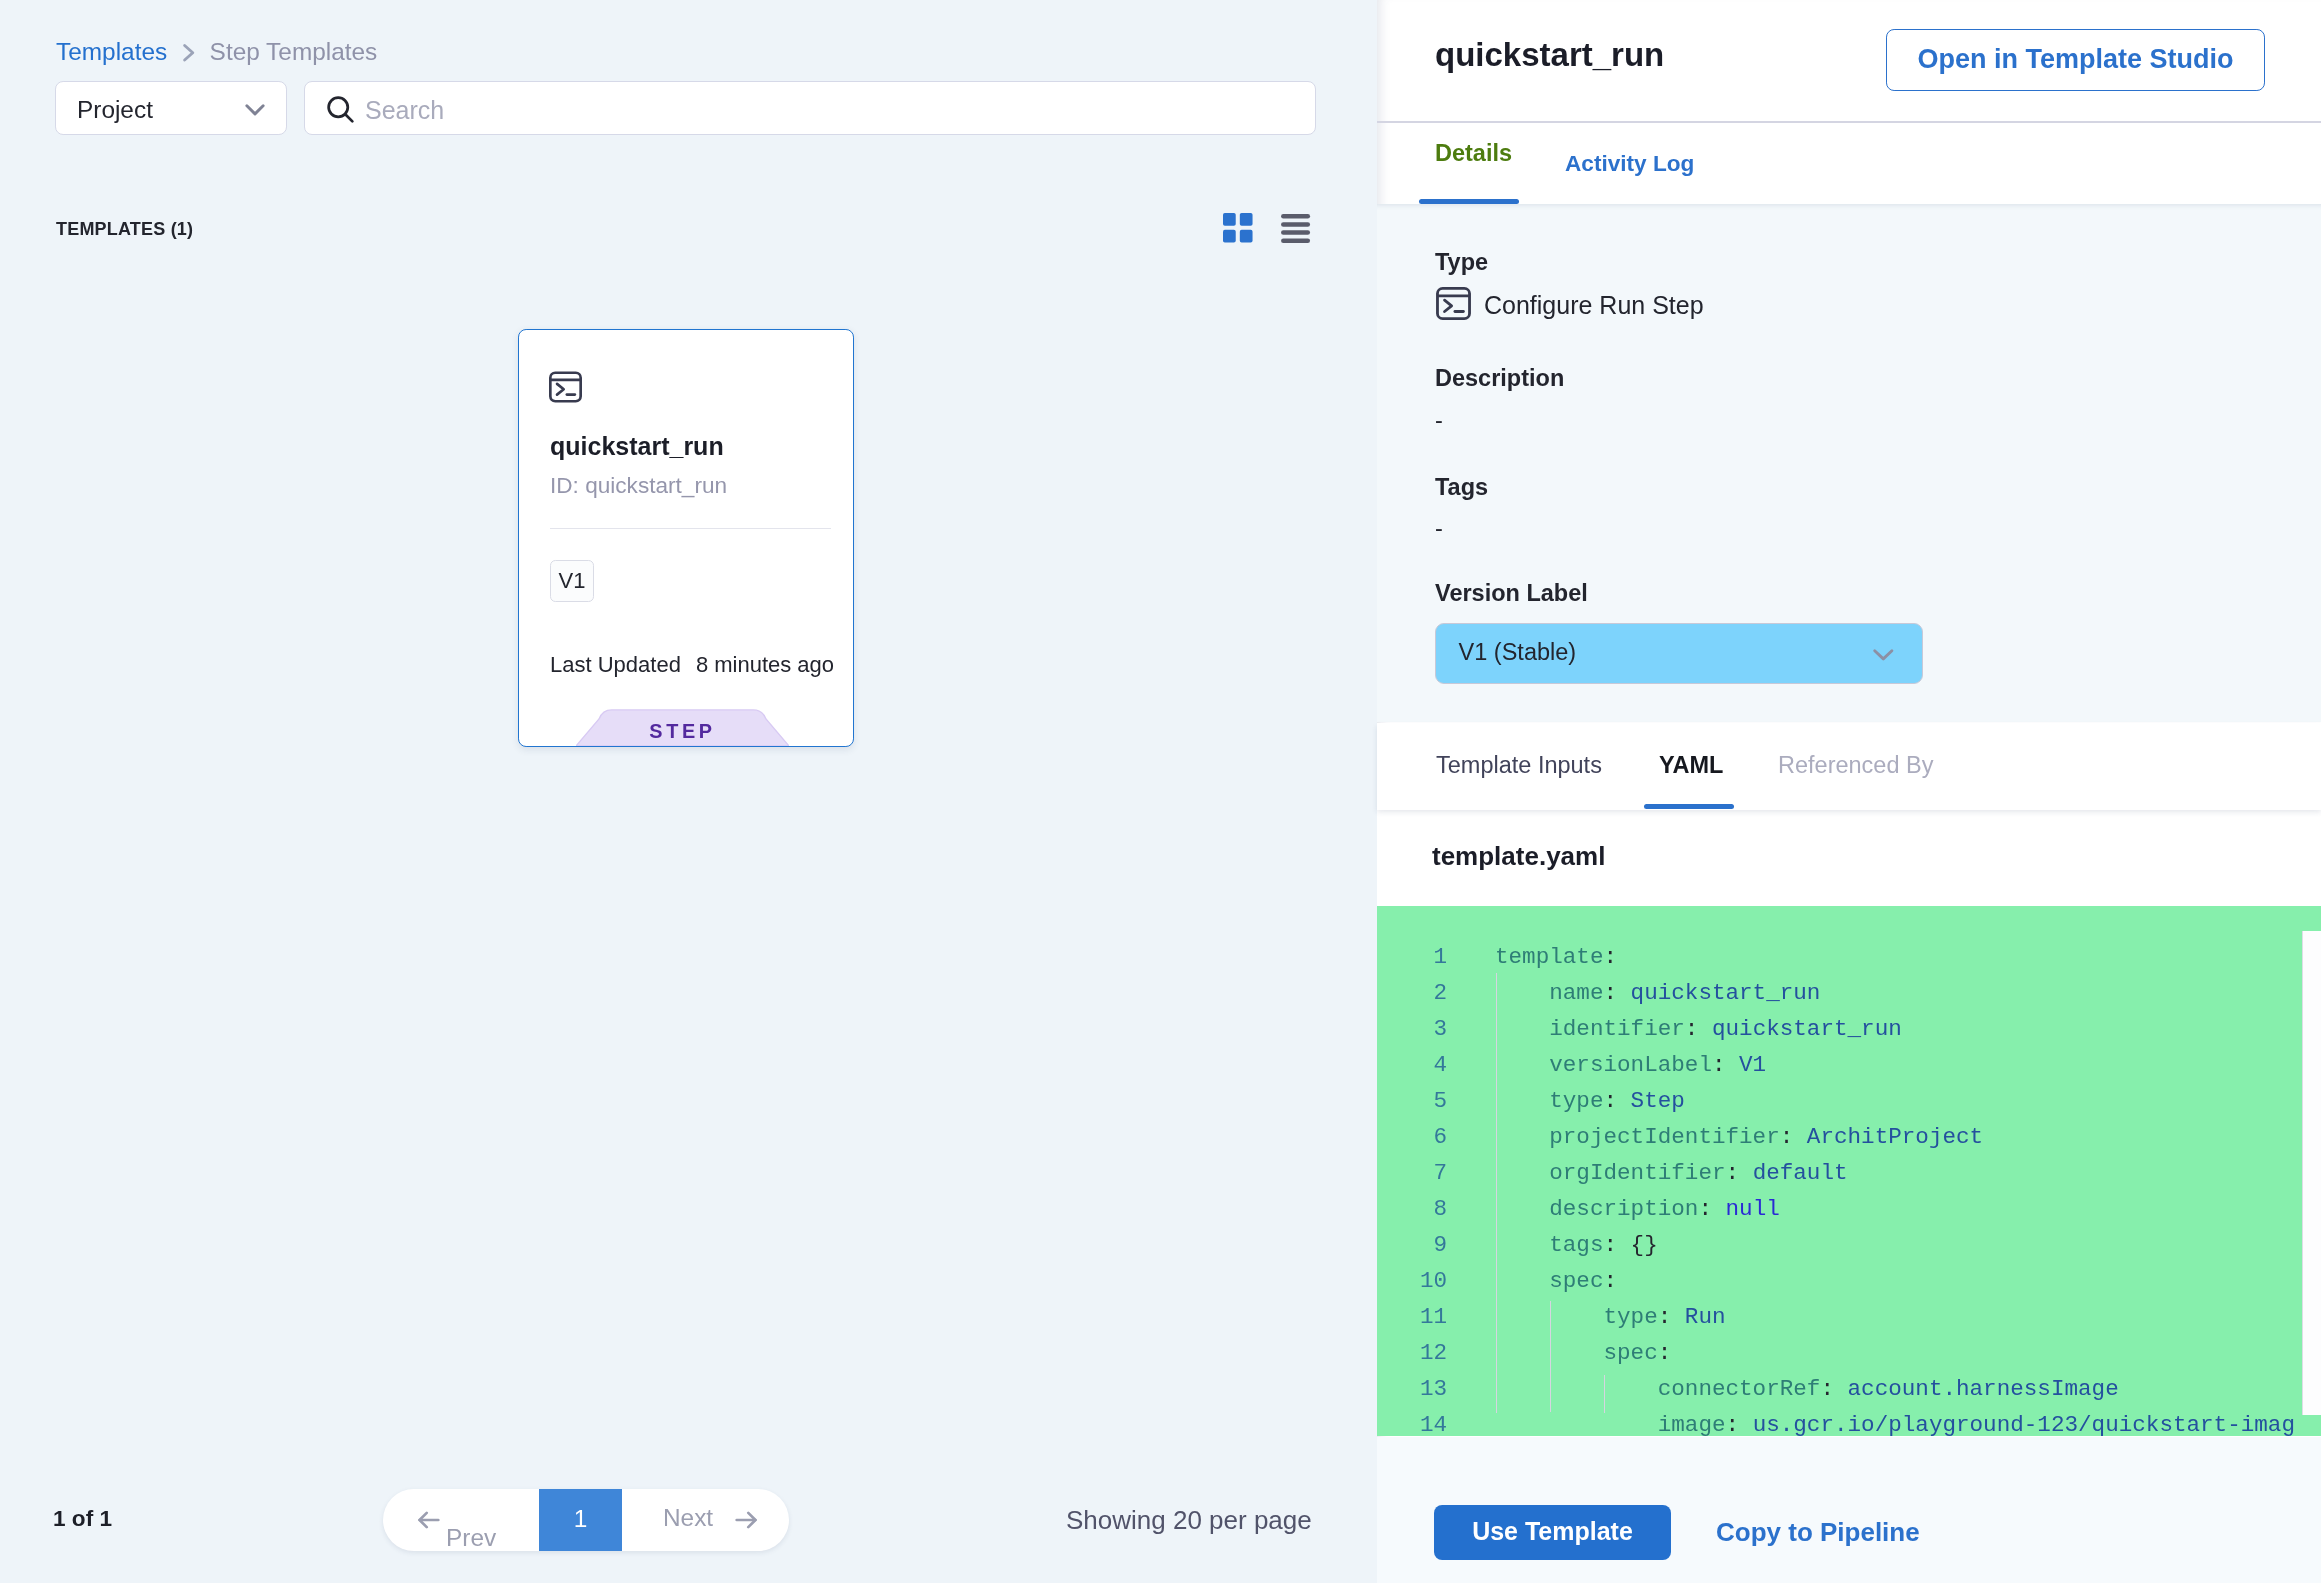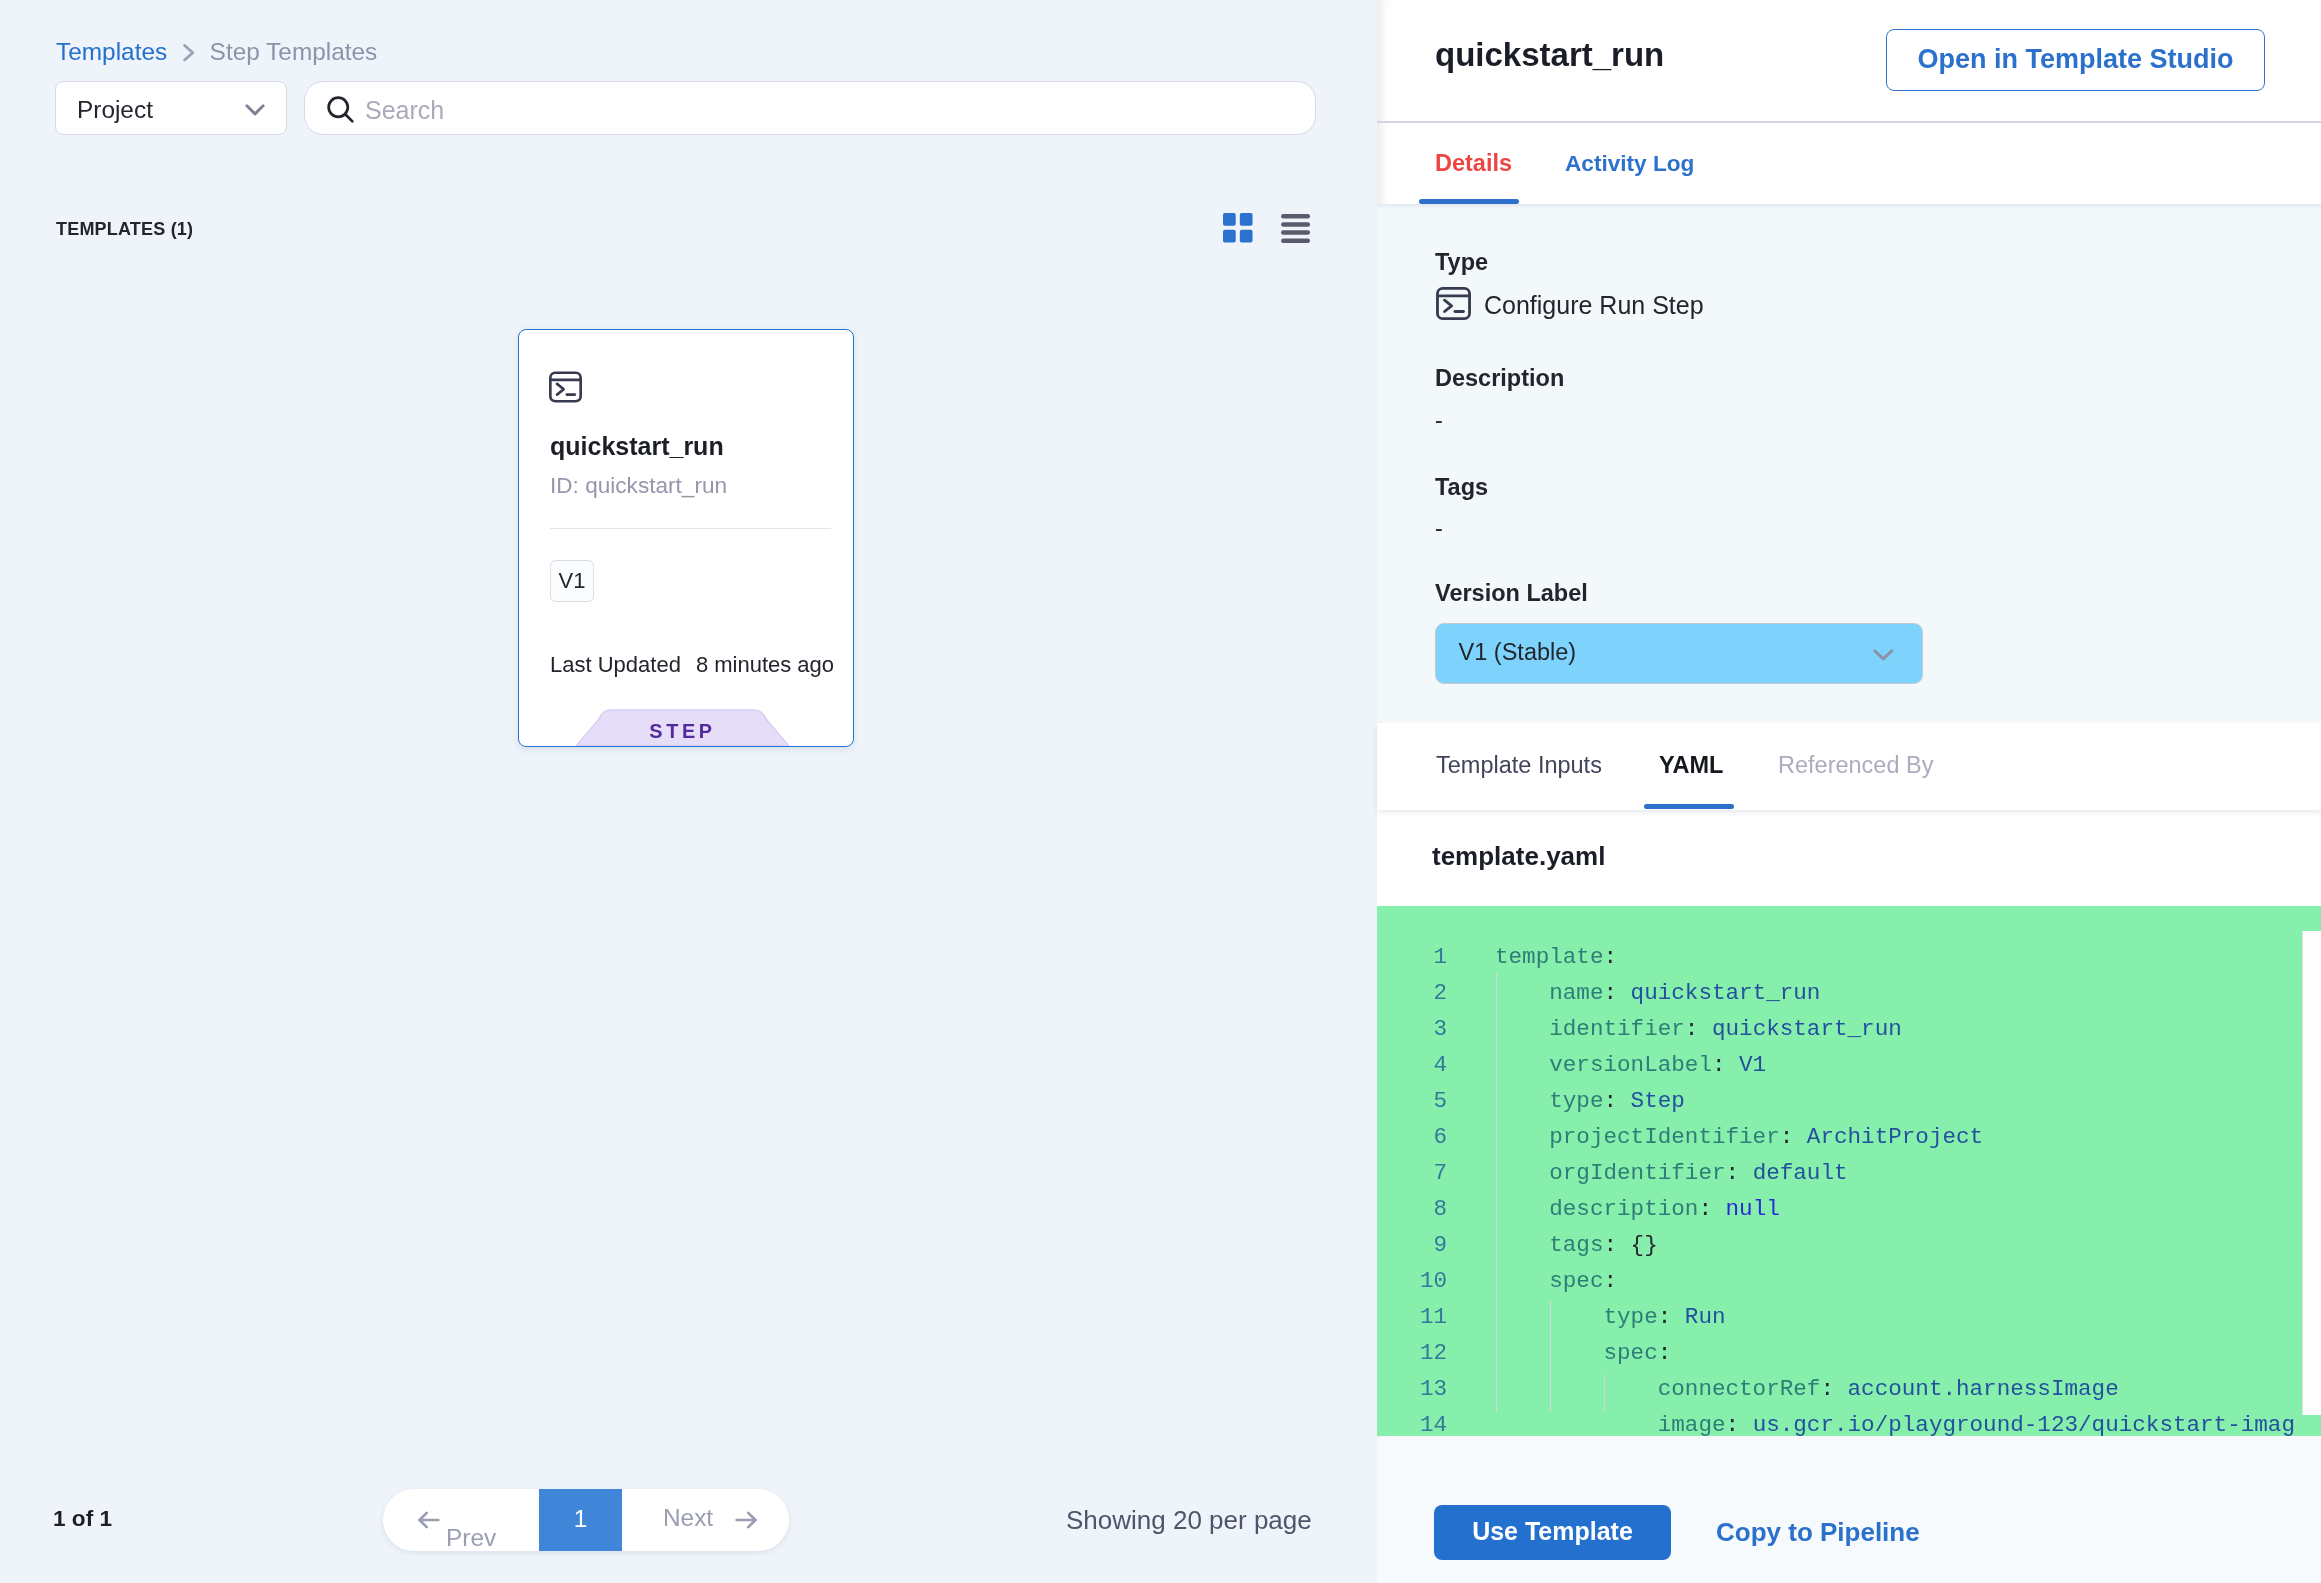--- a/index.html
+++ b/index.html
@@ -24,21 +24,21 @@
       <span>Step Templates</span>
     </div>
 
     <div class="abs" style="left:55px;top:81px;width:232px;height:54px;background:#fff;border:1.8px solid #D6D9E8;border-radius:8.1px;">
       <div class="abs" style="left:21px;top:13.6px;font-size:24.4px;color:#23252E;">Project</div>
       <svg class="abs" style="right:20px;top:21px;" width="22" height="13.6" viewBox="0 0 24 15">
           <polyline points="3,3 12,12 21,3" fill="none" stroke="#7F8294" stroke-width="3.2" stroke-linecap="round" stroke-linejoin="round"></polyline>
         </svg>
     </div>
 
-    <div class="abs" style="left:304px;top:81px;width:1012px;height:54px;background:#fff;border:1.8px solid #D6D9E8;border-radius:19px;">
+    <div class="abs" style="left:304px;top:81px;width:1012px;height:54px;background:#fff;border:1.8px solid #D6D9E8;border-radius:8px;">
       <svg class="abs" style="left:20px;top:11.8px;" width="31" height="31" viewBox="0 0 34 34">
           <circle cx="14.5" cy="14.5" r="10.5" fill="none" stroke="#23252E" stroke-width="3"></circle>
           <line x1="22.5" y1="22.5" x2="30" y2="30" stroke="#23252E" stroke-width="3" stroke-linecap="round"></line>
         </svg>
       <div class="abs" style="left:60px;top:13.6px;font-size:25px;color:#A9ABBC;">Search</div>
     </div>
 
     <div class="abs" style="left:56px;top:219px;font-size:18px;font-weight:bold;color:#23252E;letter-spacing:0.2px;">TEMPLATES (1)</div>
 
     <svg class="abs" style="left:1223px;top:213px;" width="30" height="30" viewBox="0 0 33 33">
@@ -96,21 +96,21 @@
   </div>
 
   <div class="abs" id="right" style="left:1377px;top:0;width:944px;height:1583px;background:#fff;box-shadow:inset 11px 0 11px -8.1px rgba(60,70,110,0.14);">
 
     <div class="abs" style="left:58px;top:36px;font-size:33px;font-weight:bold;color:#1B1D28;">quickstart_run</div>
     <div class="abs" style="left:509px;top:29px;width:379px;height:62px;border:1.8px solid #2B71CC;border-radius:8.1px;">
       <div class="abs" style="left:0;top:13.6px;width:100%;text-align:center;font-size:27px;font-weight:bold;color:#2B71CC;">Open in Template Studio</div>
     </div>
     <div class="abs" style="left:0;top:121px;width:944px;height:1.8px;background:#D4D5E2;"></div>
 
-    <div class="abs" style="left:58px;top:150px;font-size:23.5px;font-weight:bold;color:#ef4444;">Details</div>
+    <div class="abs" style="left:58px;top:140px;font-size:23.5px;font-weight:bold;color:#4d7c0f;">Details</div>
     <div class="abs" style="left:188px;top:151px;font-size:22.6px;font-weight:600;color:#2C71CC;">Activity Log</div>
     <div class="abs" style="left:42px;top:199px;width:100px;height:5.4px;border-radius:2.7px;background:#2B71CC;"></div>
 
     <div class="abs" style="left:0;top:204px;width:944px;height:518px;background:#F3F8FB;box-shadow:inset 0 5.4px 5.4px -4.5px rgba(40,60,100,0.12);">
       <div class="abs" style="left:58px;top:45px;font-size:23.5px;font-weight:bold;color:#23252E;">Type</div>
       <svg class="abs" style="left:59px;top:83px;" width="35" height="33" viewBox="0 0 37 35">
         <rect x="1.5" y="1.5" width="34" height="32" rx="5.5" fill="none" stroke="#383B4F" stroke-width="3"></rect>
         <line x1="2" y1="9.5" x2="35" y2="9.5" stroke="#383B4F" stroke-width="3"></line>
         <polyline points="9,14 16.5,20 9,26" fill="none" stroke="#383B4F" stroke-width="3" stroke-linecap="round" stroke-linejoin="round"></polyline>
         <line x1="20" y1="26" x2="29" y2="26" stroke="#383B4F" stroke-width="3" stroke-linecap="round"></line>

